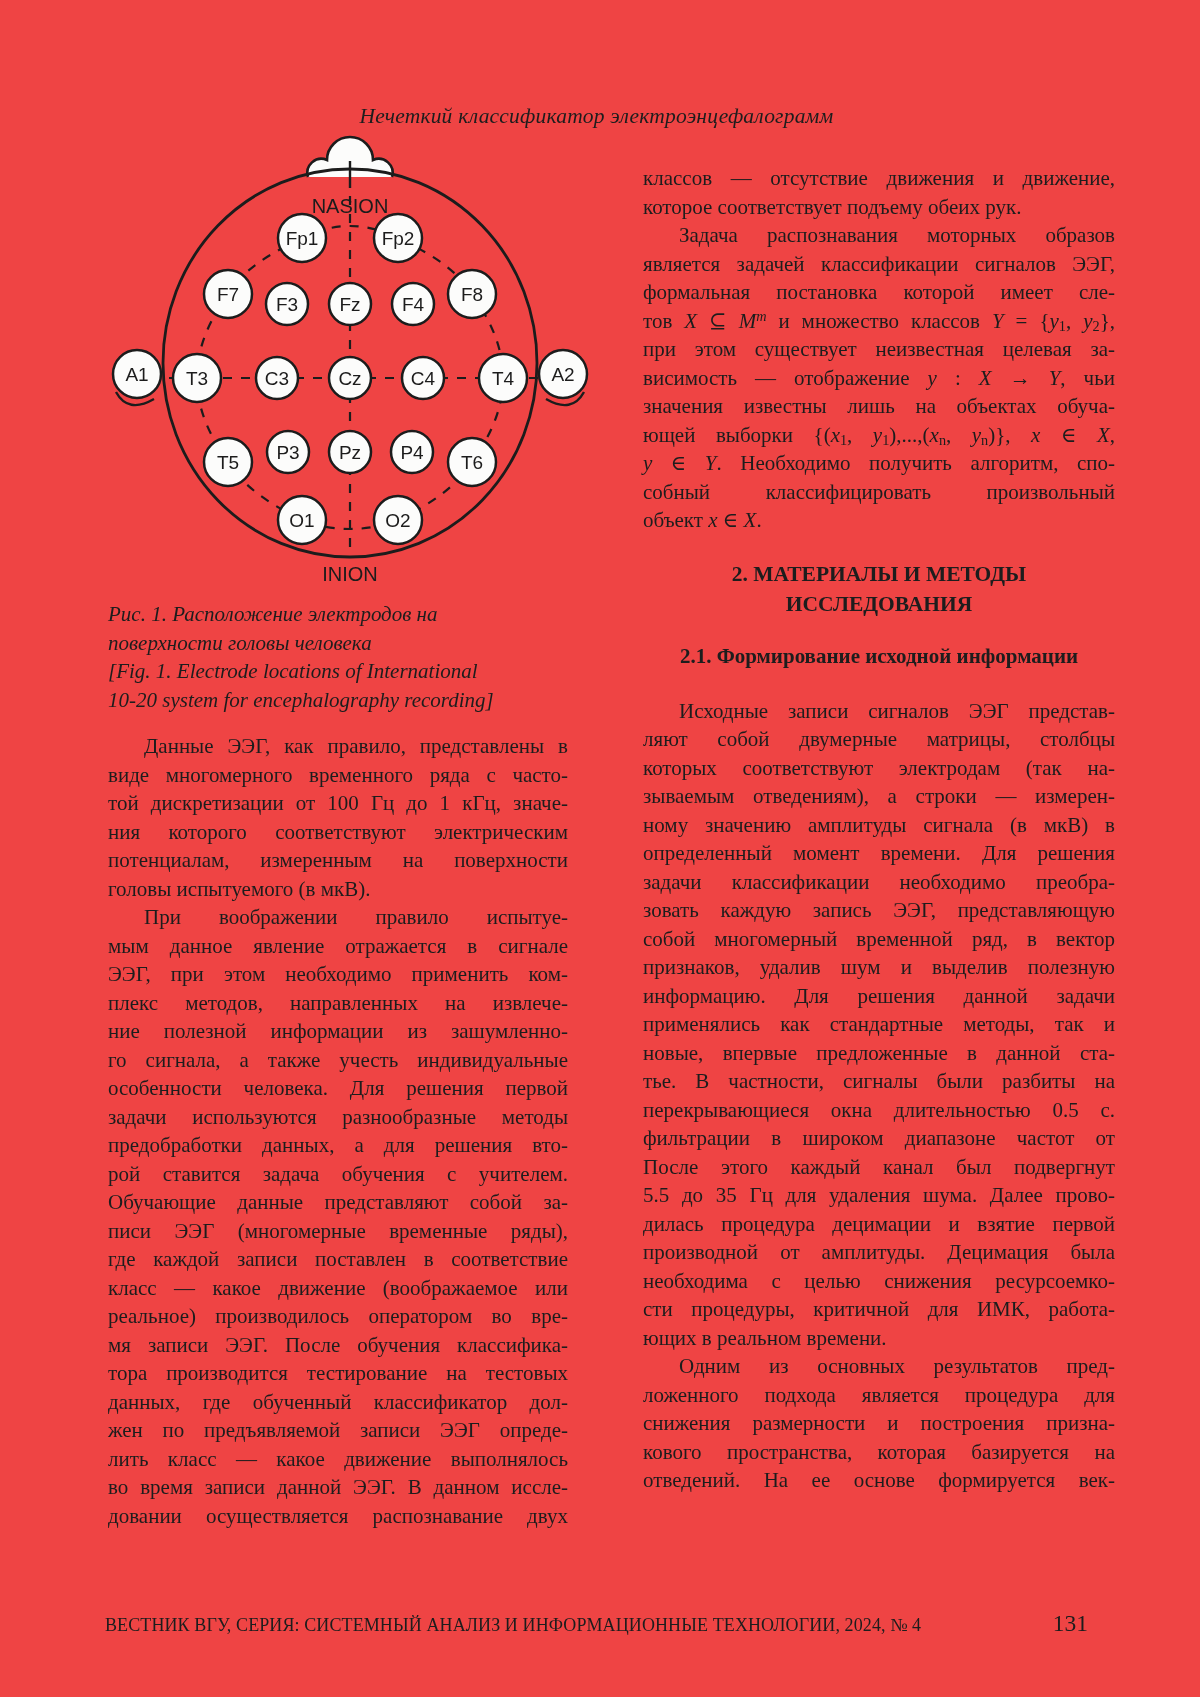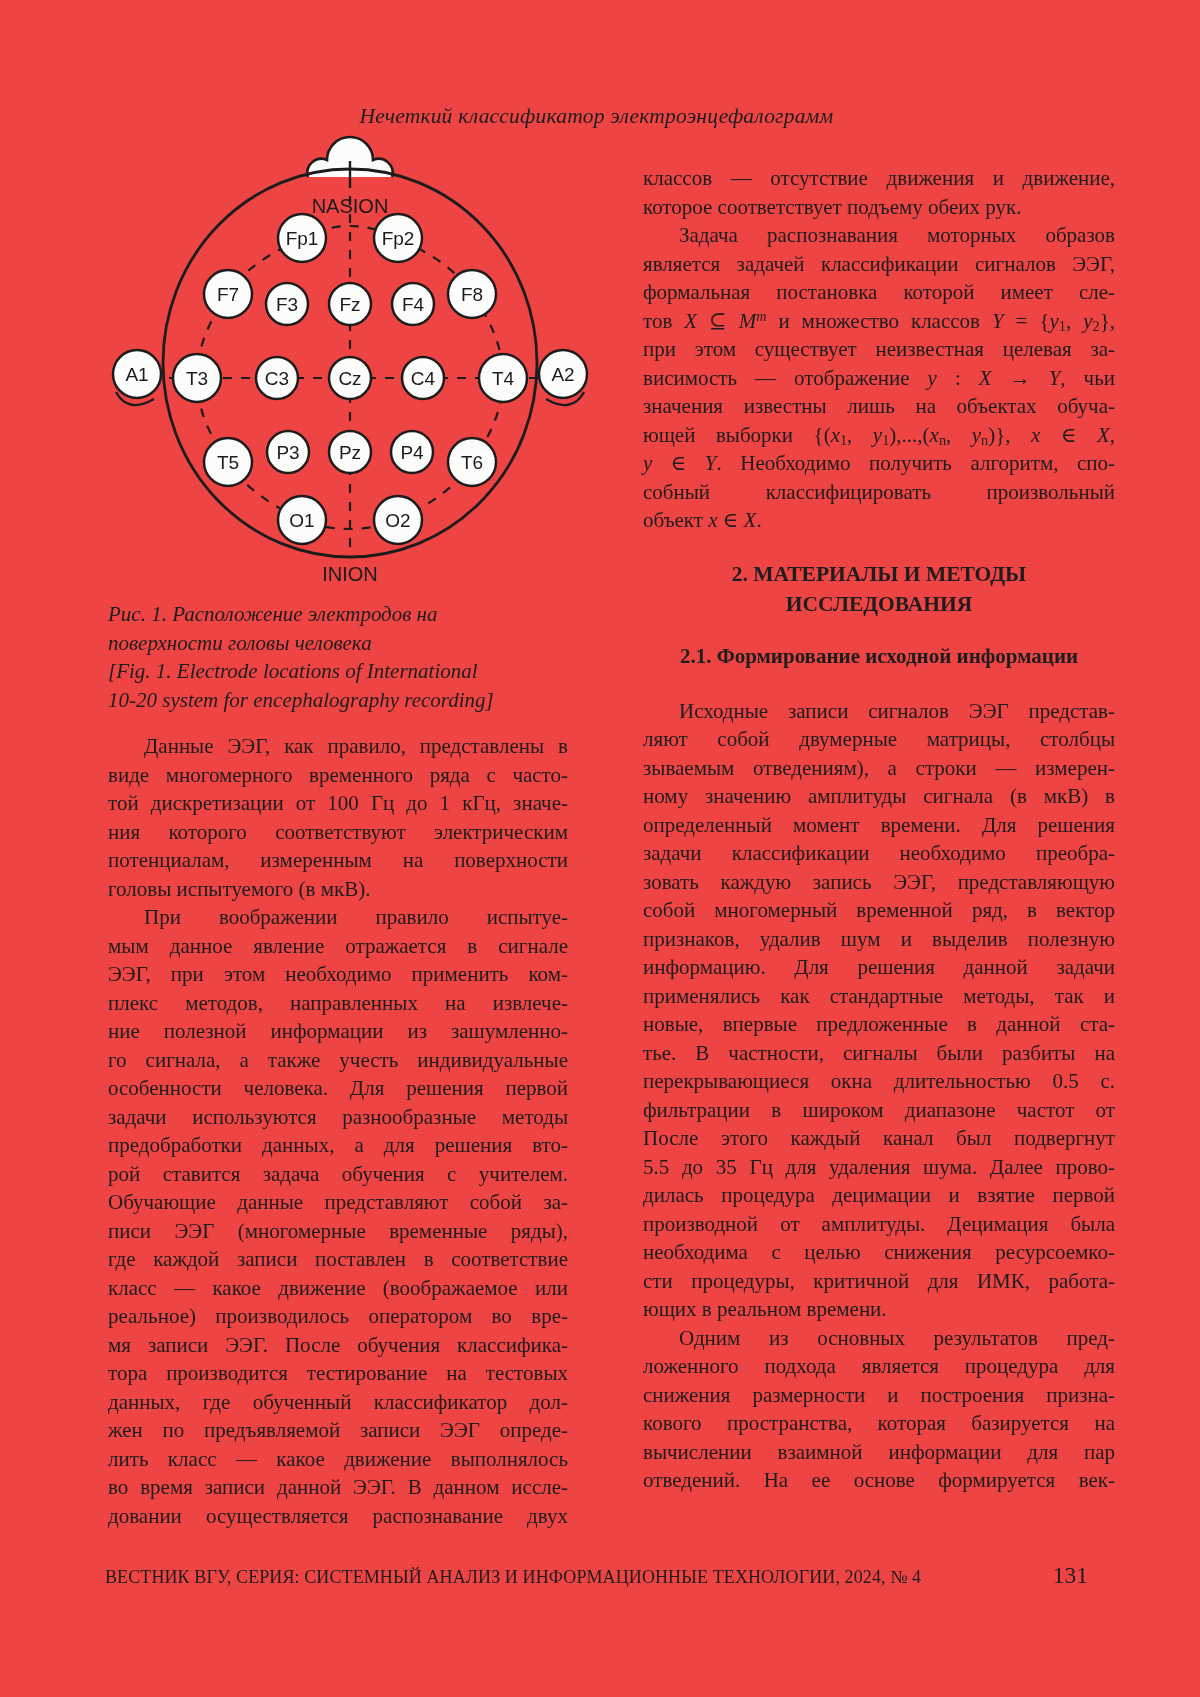--- a/index.html
+++ b/index.html
@@ -33,21 +33,21 @@
   .ln sub{font-size:.68em;vertical-align:-0.22em;line-height:0;}
   .ln sup{font-size:.68em;vertical-align:.5em;line-height:0;}
   .section-heading{margin-top:24px;}
   .hline{
     text-align:center;font-weight:bold;font-size:21.5px;line-height:30px;
   }
   .subsection-heading{
     margin-top:22px;text-align:center;font-weight:bold;font-size:21px;line-height:30px;
   }
   .footer{
-    position:absolute;left:105px;top:1562px;width:983px;
+    position:absolute;left:105px;top:1610px;width:983px;
     display:flex;justify-content:space-between;align-items:baseline;
   }
   .footer-journal{font-size:18px;letter-spacing:.1px;white-space:nowrap;}
   .footer-page{font-size:23.5px;padding-left:28px;}
   .el-label{font-family:"Liberation Sans","DejaVu Sans",sans-serif;}
 </style>
 </head>
 <body>
 
 <div class="page">
@@ -197,20 +197,21 @@
           <div class="hline">2. МАТЕРИАЛЫ И МЕТОДЫ</div>
           <div class="hline">ИССЛЕДОВАНИЯ</div>
         </div>
 
       <div class="subsection-heading">2.1. Формирование исходной информации</div>
 
       <div class="paras">
           <div class="para">
             <div class="ln indent">Исходные записи сигналов ЭЭГ представ-</div>
             <div class="ln">ляют собой двумерные матрицы, столбцы</div>
+            <div class="ln">которых соответствуют электродам (так на-</div>
             <div class="ln">зываемым отведениям), а строки — измерен-</div>
             <div class="ln">ному значению амплитуды сигнала (в мкВ) в</div>
             <div class="ln">определенный момент времени. Для решения</div>
             <div class="ln">задачи классификации необходимо преобра-</div>
             <div class="ln">зовать каждую запись ЭЭГ, представляющую</div>
             <div class="ln">собой многомерный временной ряд, в вектор</div>
             <div class="ln">признаков, удалив шум и выделив полезную</div>
             <div class="ln">информацию. Для решения данной задачи</div>
             <div class="ln">применялись как стандартные методы, так и</div>
             <div class="ln">новые, впервые предложенные в данной ста-</div>
@@ -223,21 +224,20 @@
             <div class="ln">производной от амплитуды. Децимация была</div>
             <div class="ln">необходима с целью снижения ресурсоемко-</div>
             <div class="ln">сти процедуры, критичной для ИМК, работа-</div>
             <div class="ln endline">ющих в реальном времени.</div>
           </div>
           <div class="para">
             <div class="ln indent">Одним из основных результатов пред-</div>
             <div class="ln">ложенного подхода является процедура для</div>
             <div class="ln">снижения размерности и построения призна-</div>
             <div class="ln">кового пространства, которая базируется на</div>
-            <div class="ln">вычислении взаимной информации для пар</div>
             <div class="ln">отведений. На ее основе формируется век-</div>
           </div>
         </div>
     </div>
 
   </div>
 
   <div class="footer">
     <span class="footer-journal">ВЕСТНИК ВГУ, СЕРИЯ: СИСТЕМНЫЙ АНАЛИЗ И ИНФОРМАЦИОННЫЕ ТЕХНОЛОГИИ, 2024, № 4</span>
     <span class="footer-page">131</span>

